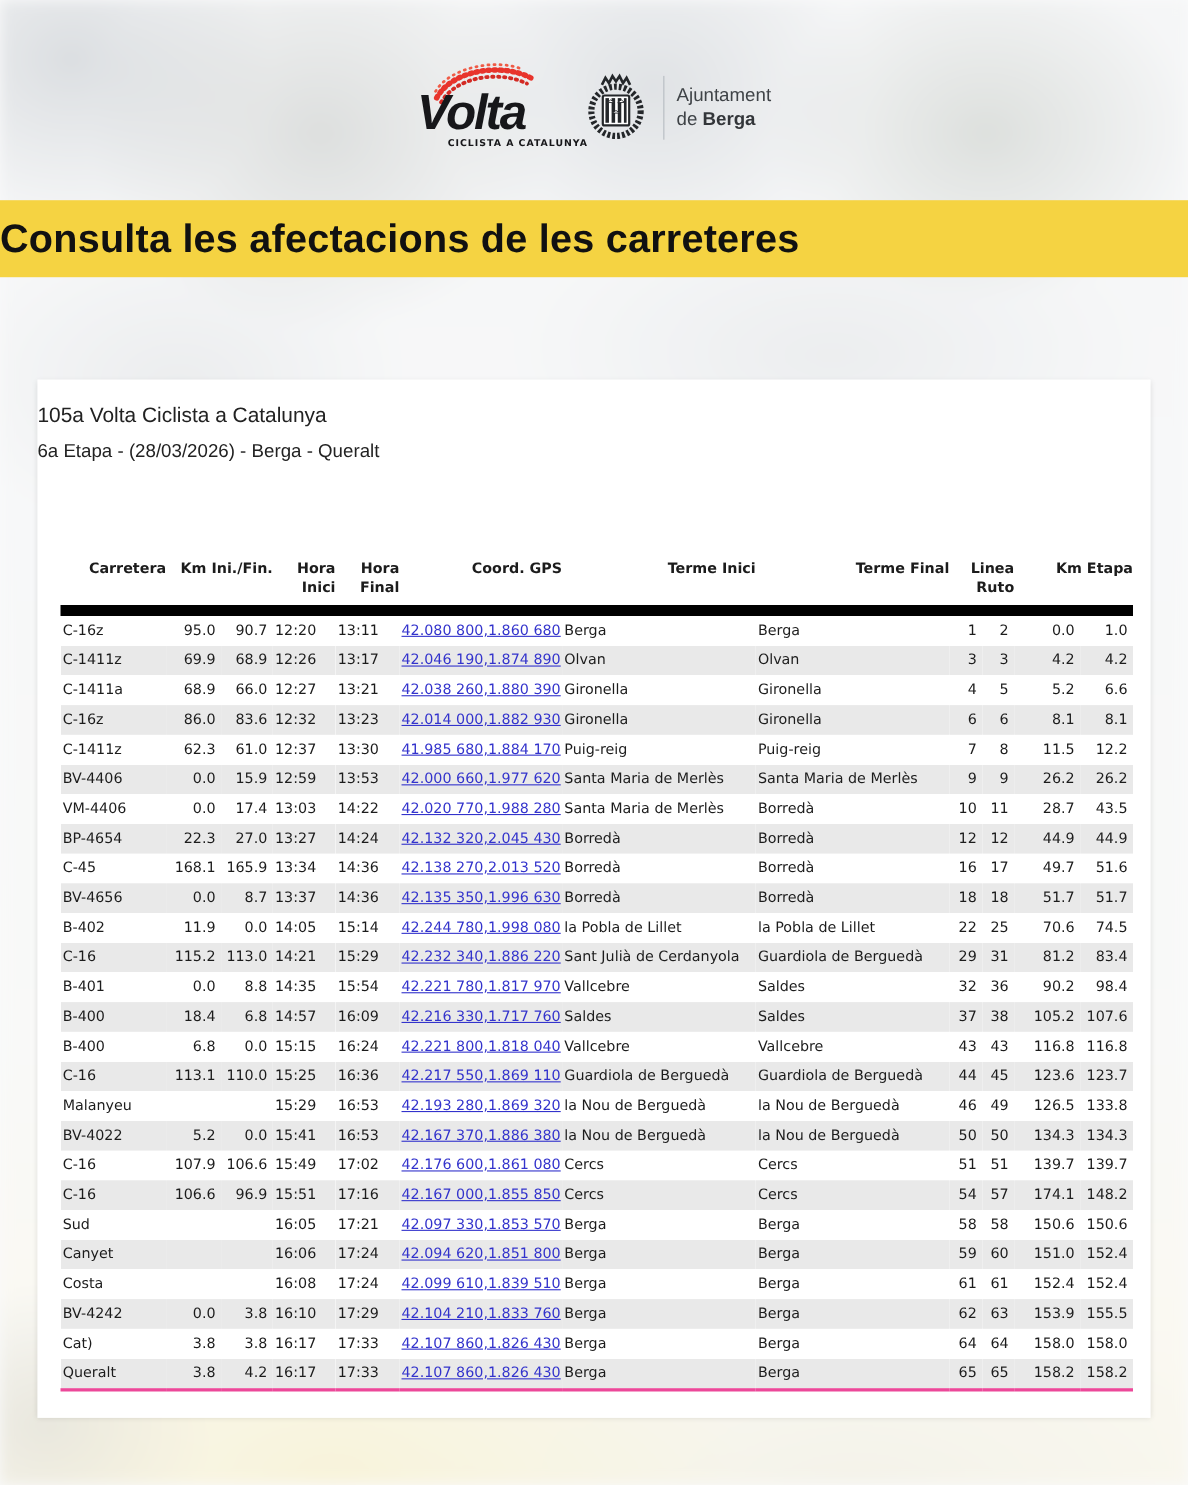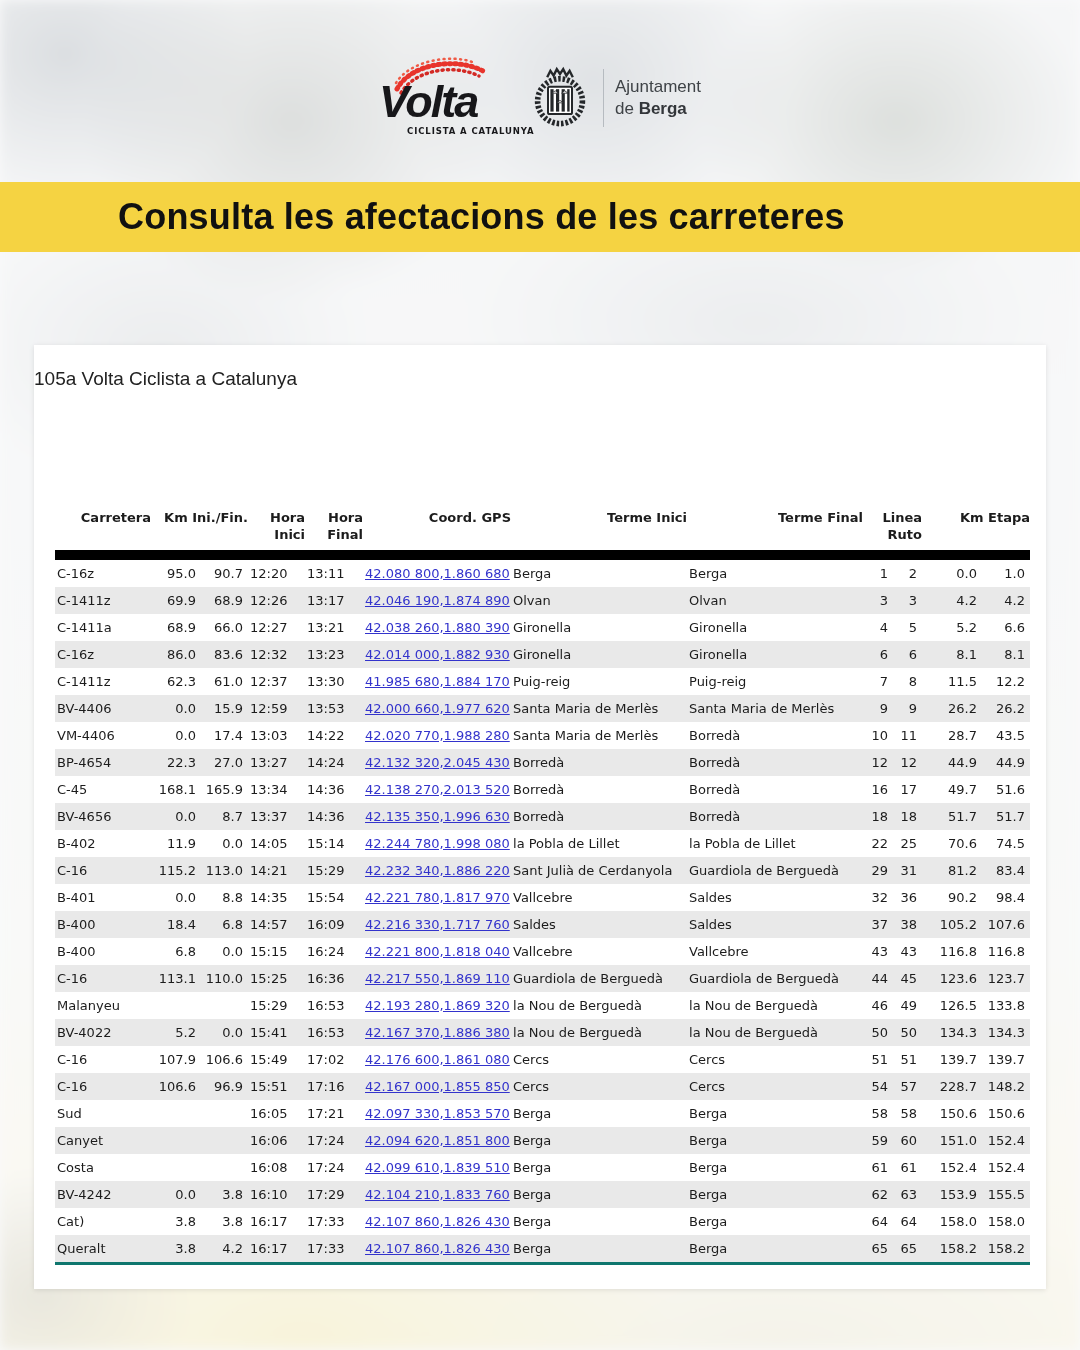--- a/index.html
+++ b/index.html
@@ -32,41 +32,41 @@
   .volta-sub{position:absolute;bottom:1px;left:28px;font-family:"DejaVu Sans",sans-serif;
     font-weight:700;font-size:8.5px;letter-spacing:.9px;color:#17171a;white-space:nowrap;}
   .crest{margin-right:8px;display:flex;align-items:center;}
   .logo-divider{width:1px;height:58px;background:#b6bbc0;margin:0 11px 0 6px;}
   .ajuntament{color:#3f4347;font-size:17px;line-height:1.3;}
   .ajuntament .bold{font-weight:700;color:#33363a;}
 
   
   .banner{position:absolute;top:182px;left:0;width:100%;height:70px;
     background:var(--banner-bg,#f5d342);display:flex;align-items:center;}
-  .banner h1{margin:0;padding-left:118px;font-size:36px;font-weight:700;
+  .banner h1{margin:0;font-size:36px;font-weight:700;
     color:var(--banner-text,#111);letter-spacing:.2px;}
 
   
   .card{position:absolute;top:345px;left:34px;width:1012px;height:944px;
     background:#fff;box-shadow:0 1px 5px rgba(0,0,0,.10);}
   .card-titles{padding-top:23px;text-align:left;color:#222;}
   .card-titles .t1{font-size:19px;margin-bottom:10px;}
   .card-titles .t2{font-size:17px;margin-bottom:10px;}
   .card-titles .t3{font-size:15px;}
 
   
   .table-wrap{position:absolute;top:163px;left:21px;right:18px;}
   table{border-collapse:collapse;table-layout:fixed;width:100%;
     font-family:"DejaVu Sans",sans-serif;font-size:13px;color:var(--table-text,#1c1c1c);}
   th{font-weight:700;text-align:right;vertical-align:top;white-space:pre-line;
     font-size:13px;line-height:1.3;padding:2px 0 6px 2px;}
   tr.bar-row td{height:10px;background:var(--bar-black,#000);padding:0;}
   tbody td{height:27px;padding:0 2px;line-height:27px;white-space:nowrap;overflow:hidden;}
   tbody tr:nth-child(even){background:var(--stripe,#e9e9e9);}
-  tbody tr:last-child td{border-bottom:3px solid #0f766e;}
+  tbody tr:last-child td{border-bottom:3px solid #ec4899;}
   td.al-right,th.al-right{text-align:right;padding-right:5px;}
   a.gps{color:var(--link,#3333cc);text-decoration:underline;}
 </style>
 </head>
 <body>
 
 <div class="bg-photo"></div>
 <div class="bg-wash"></div>
 
 <div class="header-logos">
@@ -101,20 +101,21 @@
   </div>
 </div>
 
 <div class="banner">
   <h1>Consulta les afectacions de les carreteres</h1>
 </div>
 
 <div class="card">
   <div class="card-titles">
     <div class="t1">105a Volta Ciclista a Catalunya</div>
+    <div class="t2">6a Etapa - (28/03/2026) - Berga - Queralt</div>
   </div>
 
   <div class="table-wrap">
     <table id="aff-table">
       <colgroup>
         <col style="width:96px">
           <col style="width:50px">
           <col style="width:47px">
         <col style="width:57px">
           <col style="width:58px">
@@ -416,21 +417,21 @@
             <td class="al-left">C-16</td>
             <td class="al-right">106.6</td>
             <td class="al-right">96.9</td>
             <td class="al-left">15:51</td>
             <td class="al-left">17:16</td>
             <td class="al-left"><a href="#" class="gps">42.167 000,1.855 850</a></td>
             <td class="al-left">Cercs</td>
             <td class="al-left">Cercs</td>
             <td class="al-right">54</td>
             <td class="al-right">57</td>
-            <td class="al-right">228.7</td>
+            <td class="al-right">174.1</td>
             <td class="al-right">148.2</td>
           </tr>
           <tr>
             <td class="al-left">Sud</td>
             <td class="al-right"></td>
             <td class="al-right"></td>
             <td class="al-left">16:05</td>
             <td class="al-left">17:21</td>
             <td class="al-left"><a href="#" class="gps">42.097 330,1.853 570</a></td>
             <td class="al-left">Berga</td>

